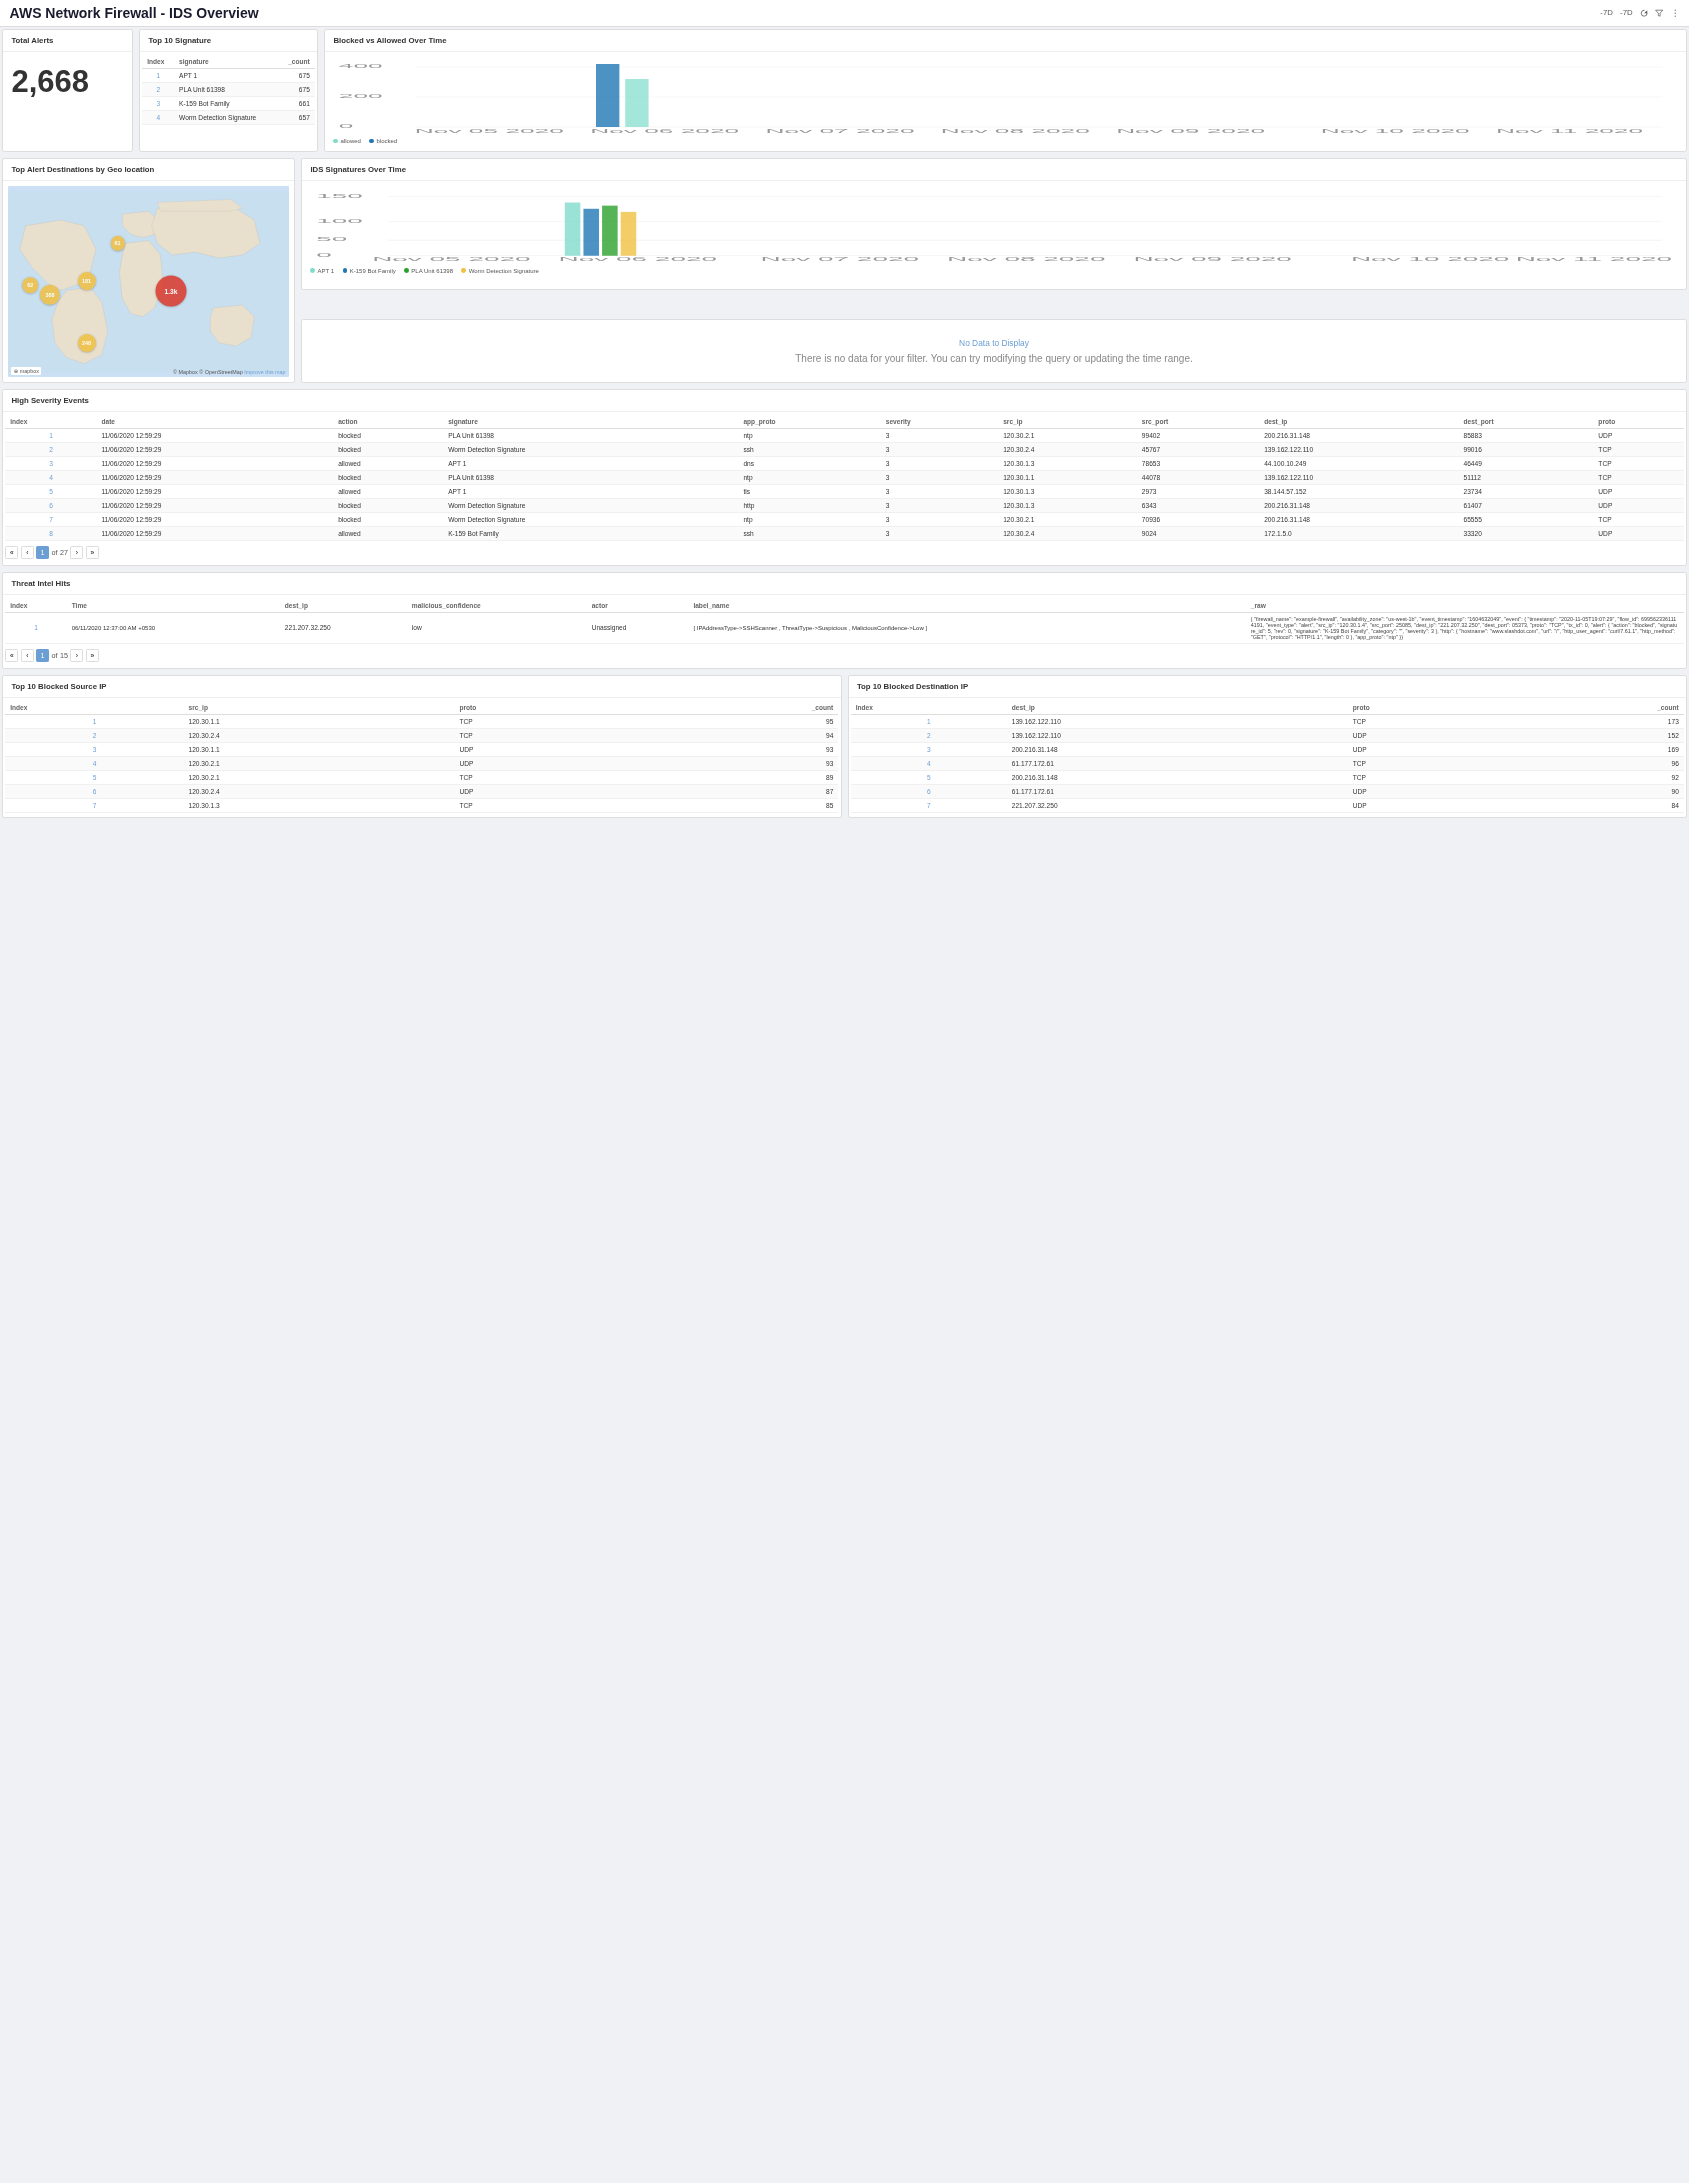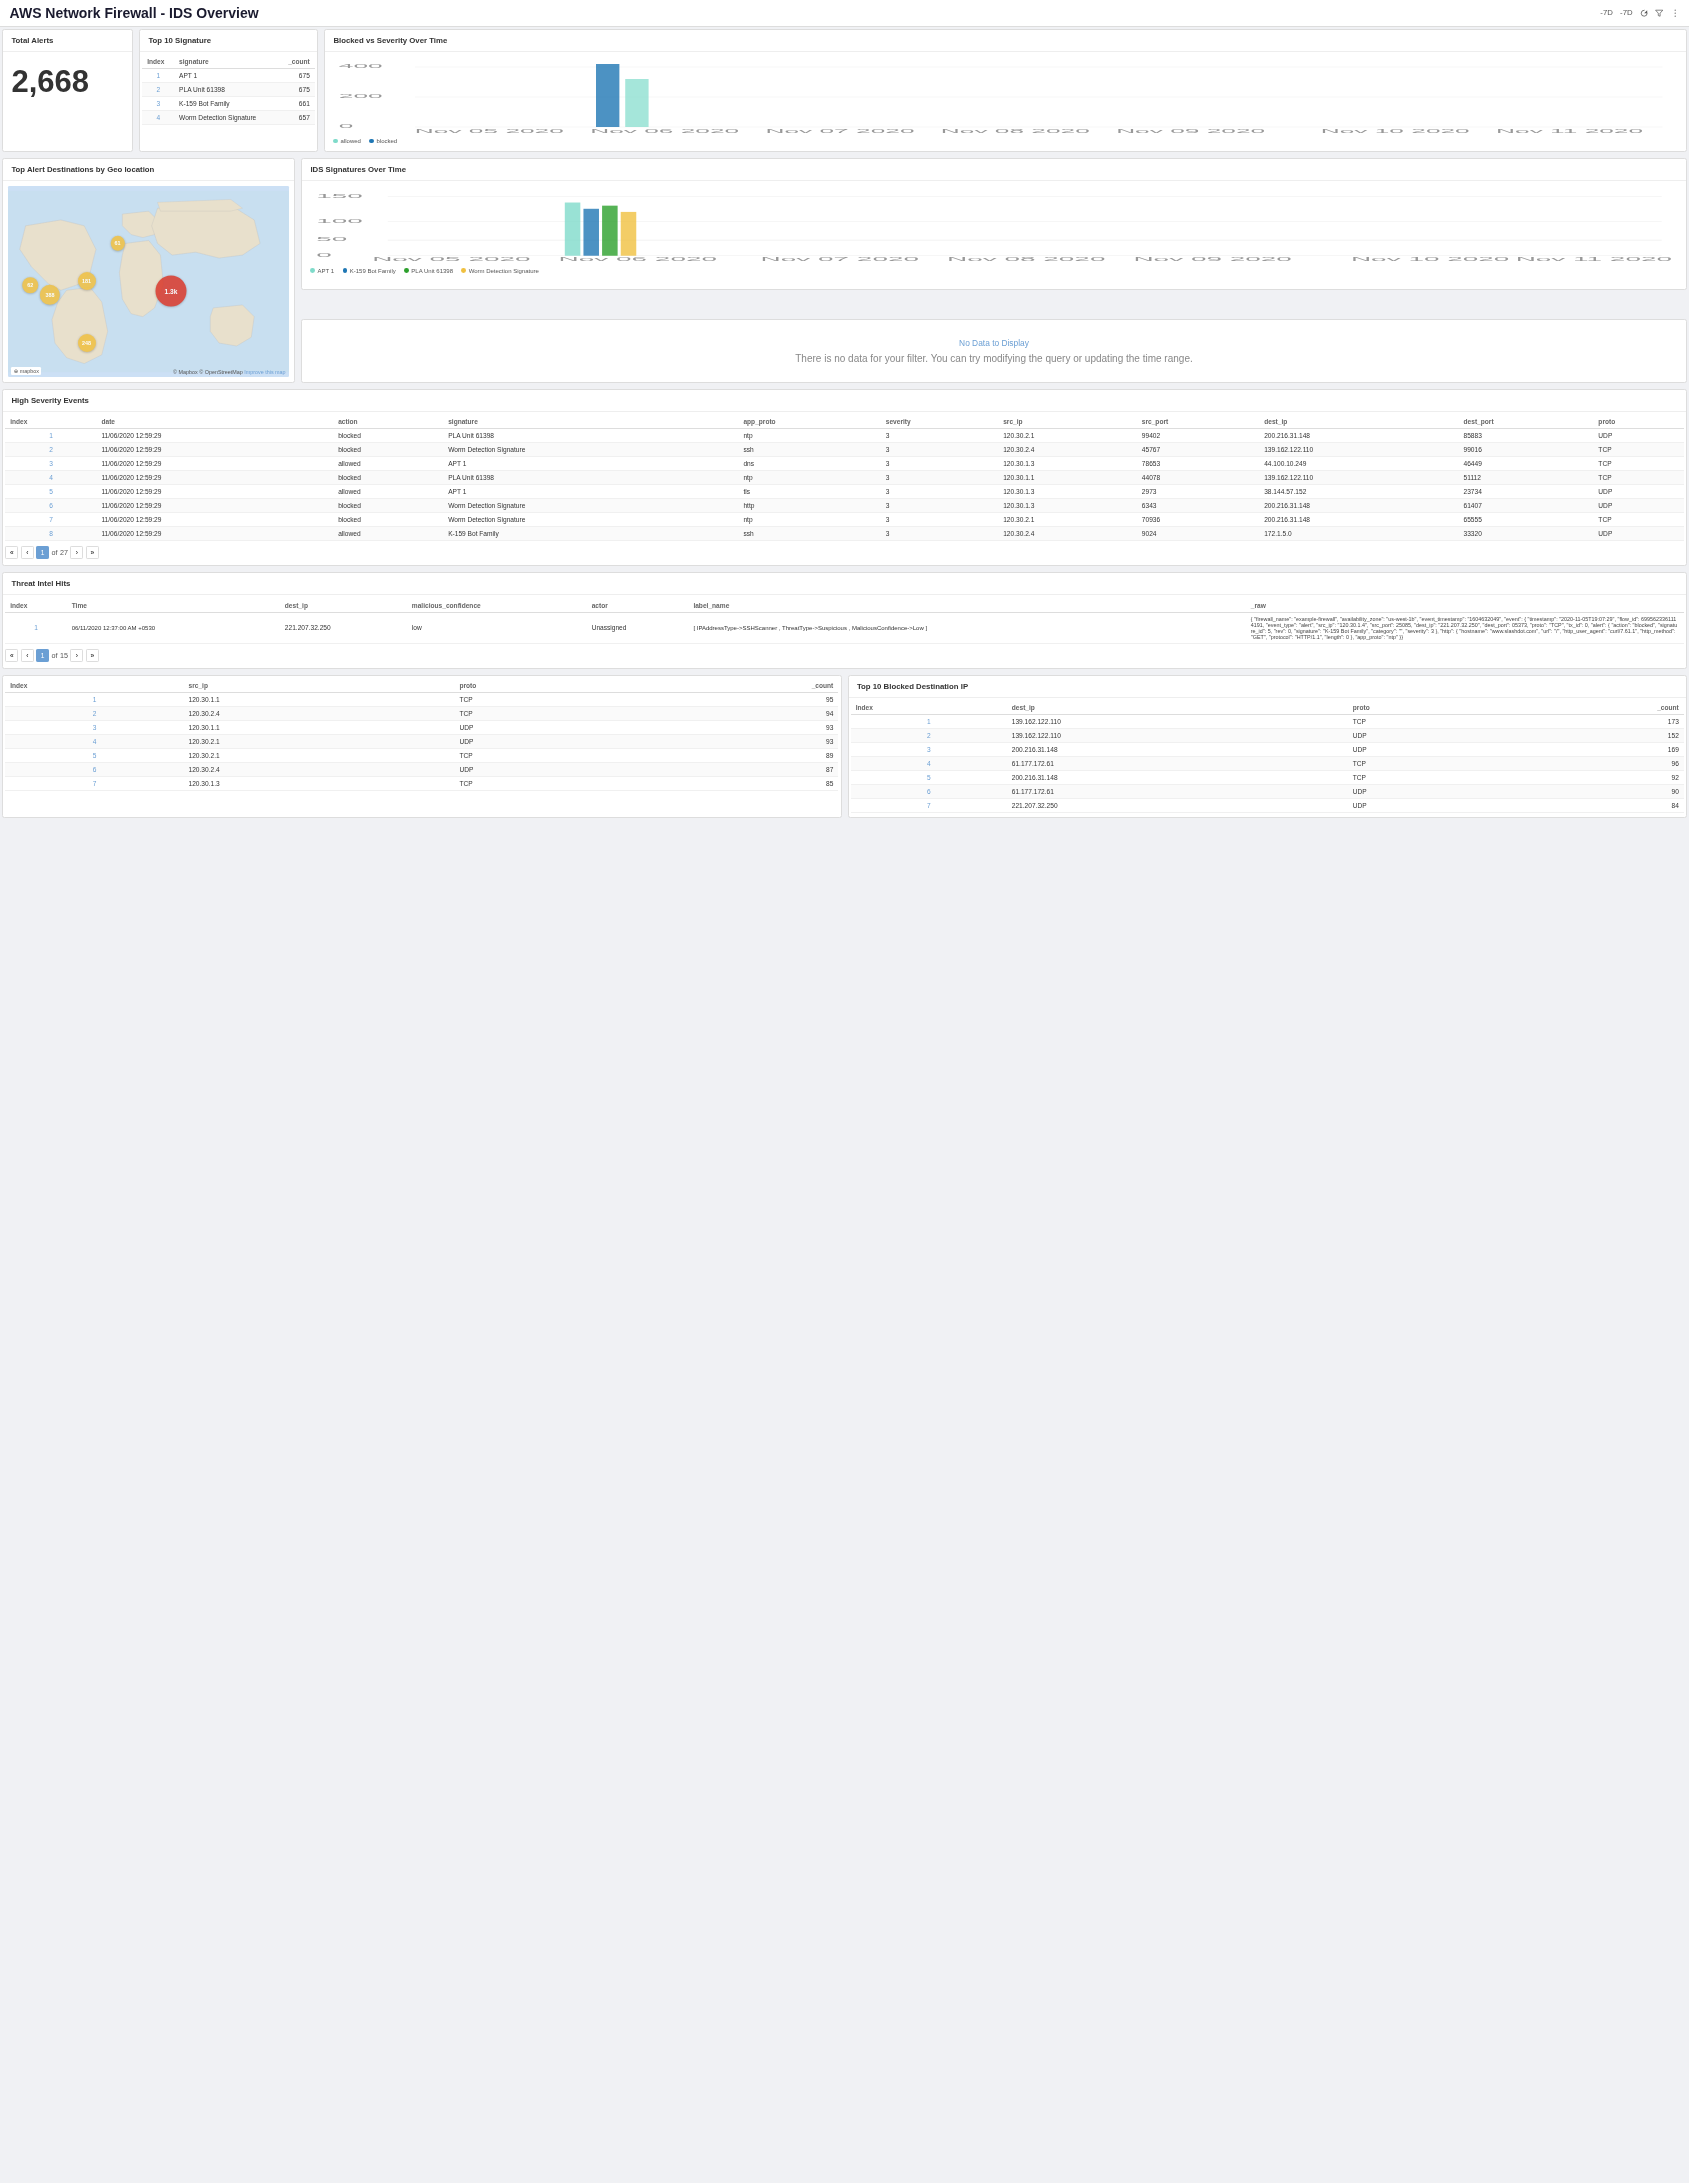--- a/index.html
+++ b/index.html
@@ -141,21 +141,21 @@
       <td class="text-center index-col">4</td>
       <td>Worm Detection Signature</td>
       <td class="text-right">657</td>
     </tr>
             </tbody>
         </table>
       </div>
     </div>
 
     <div class="panel blocked-panel">
-      <div class="panel-header">Blocked vs Severity Over Time</div>
+      <div class="panel-header">Blocked vs Allowed Over Time</div>
       <div class="panel-body">
         <div class="chart-area">
           <svg class="chart-svg" viewBox="0 0 460 120" preserveAspectRatio="none" style="font-size:12px">
 
             <text x="2" y="12" class="chart-axis" font-size="8">400</text>
             <text x="2" y="62" class="chart-axis" font-size="8">200</text>
             <text x="2" y="112" class="chart-axis" font-size="8">0</text>
 
             <line x1="28" y1="10" x2="455" y2="10" class="chart-grid"></line>
             <line x1="28" y1="60" x2="455" y2="60" class="chart-grid"></line>
@@ -464,20 +464,21 @@
         <span>15</span>
         <button class="page-btn">›</button>
         <button class="page-btn">»</button>
       </div>
     </div>
   </div>
 
   <div class="bottom-row">
 
     <div class="panel bottom-panel">
+      <div class="panel-header">Top 10 Blocked Source IP</div>
       <div class="panel-body" style="padding:3.6px 2.4px;">
         <table>
           <thead>
             <tr>
               <th>Index</th>
               <th>src_ip</th>
               <th>proto</th>
               <th class="text-right">_count</th>
             </tr>
           </thead>

